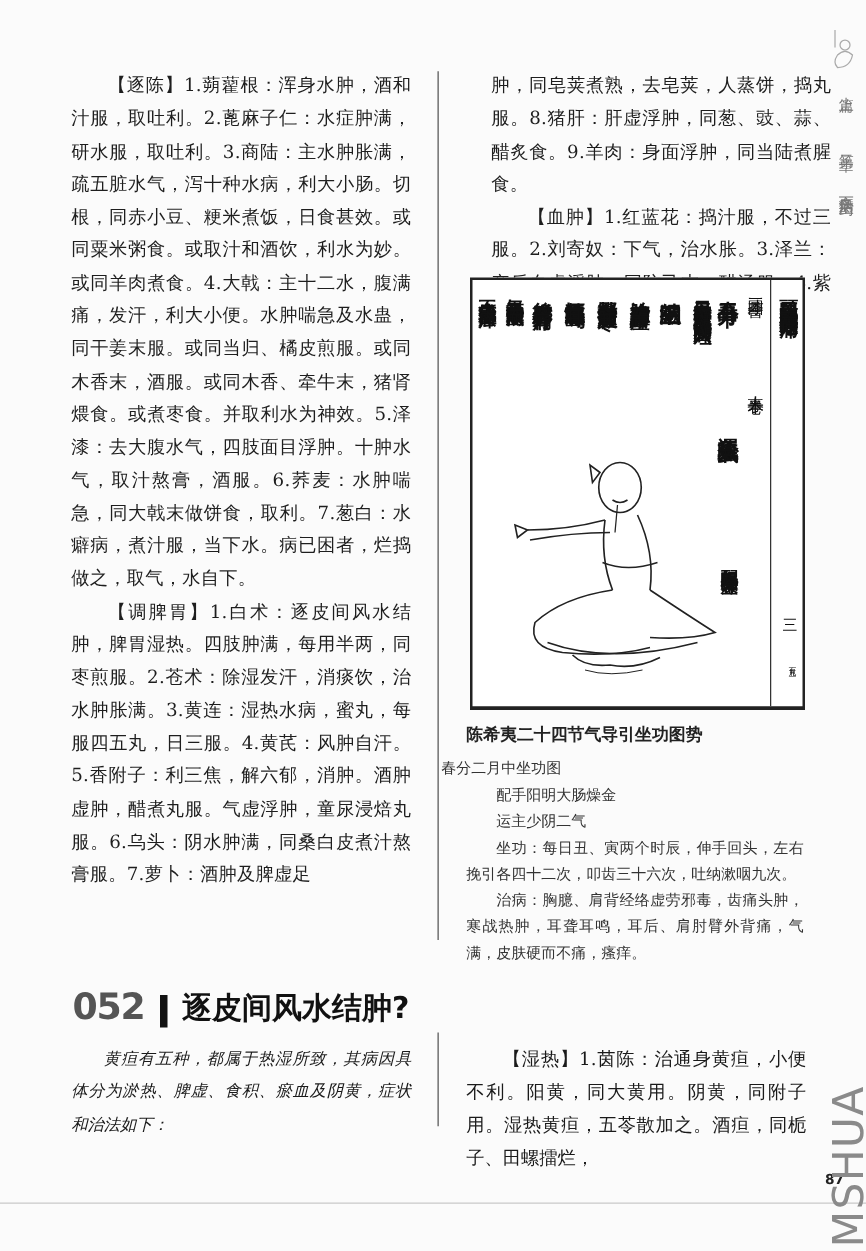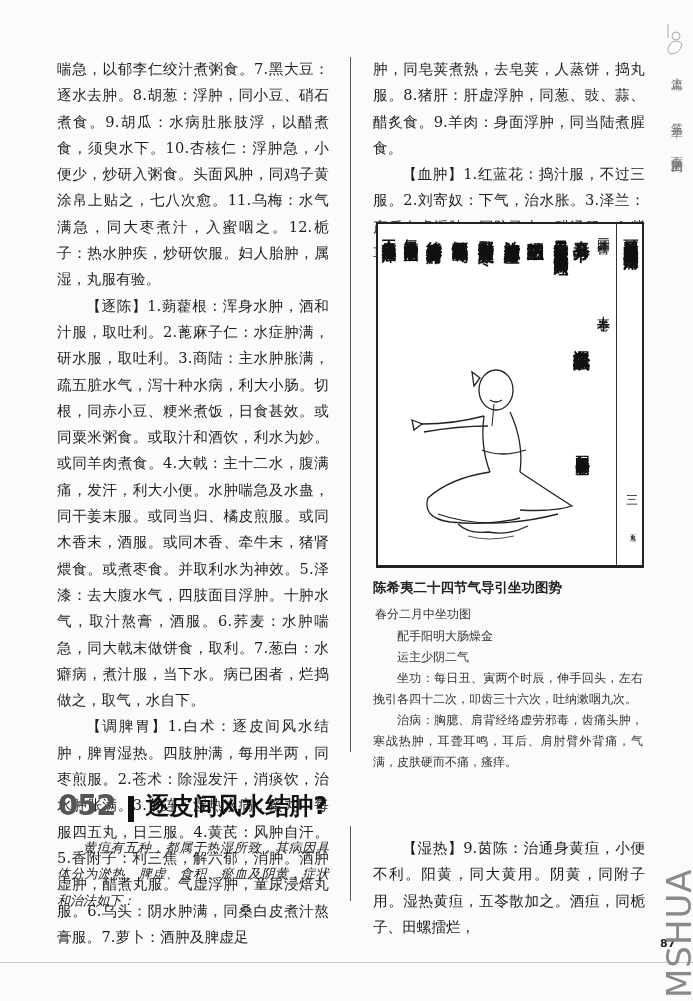--- a/index.html
+++ b/index.html
@@ -9,21 +9,21 @@
     font-family:"DejaVu Serif","Liberation Serif",serif;
   }
   .col-text {
     position:absolute; font-size:14.6px; line-height:26.3px;
     letter-spacing:0.2px; text-align:justify; color:#1e1e1e;
   }
   .col-text p { margin:0; }
   .indent { text-indent:2em; }
   .bk { font-weight:normal; }
   #left-col { left:57px; top:56px; width:272px; }
-  #right-col { left:373px; top:56px; width:272px; }
+  #right-col { left:393px; top:56px; width:272px; }
   .divider { position:absolute; width:1px; background:#555; }
   #div-top { left:350px; top:57px; height:695px; }
   #div-bot { left:350px; top:826px; height:75px; }
 
   
   #figure-frame {
     position:absolute; left:376px; top:222px; width:268px; height:346px;
     background:#fff; border:2px solid #222; border-bottom-width:3px; box-sizing:border-box;
   }
   .vcol {
@@ -31,21 +31,21 @@
     font-family:"DejaVu Serif",serif; font-size:20px; letter-spacing:1px;
     color:#111; line-height:1; font-weight:bold;
   }
   .vsmall { font-size:13px; font-weight:normal; }
   #fig-rule { position:absolute; top:0; bottom:0; left:238px; width:1px; background:#333; }
   #figure-svg { position:absolute; left:20px; top:140px; }
 
   #caption-title { position:absolute; left:373px; top:579px; font-size:13.5px; font-weight:bold;
     font-family:"DejaVu Sans",sans-serif; color:#222; }
   .cap { position:absolute; font-size:12px; line-height:21px; color:#333; font-family:"DejaVu Serif",serif; }
-  #cap-sub { left:375px; top:604px; }
+  #cap-sub { left:353px; top:604px; }
   #cap-block { left:373px; top:626px; width:270px; text-align:justify; }
   #cap-block p { margin:0; }
   .cap-ind { padding-left:2em; }
   .cap-ti { text-indent:2em; }
 
   
   #sec-head { position:absolute; left:58px; top:788px; display:flex; align-items:flex-end; }
   #sec-num { font-family:"DejaVu Sans",sans-serif; font-weight:bold; font-size:29px;
     color:#555; letter-spacing:-1px; }
   #sec-bar { width:6px; height:26px; background:#111; margin:0 12px 0 12px; }
@@ -71,21 +71,20 @@
   #foot-rule { position:absolute; left:0; top:962px; width:693px; height:1px; background:#c9c9c9; }
   #watermark { position:absolute; left:655px; top:880px; width:40px; height:120px; }
   #watermark span { display:block; transform:rotate(-90deg); transform-origin:left top;
     position:absolute; left:4px; top:118px; font-family:"DejaVu Sans",sans-serif; font-size:34px;
     color:#8a8a8a; letter-spacing:1px; white-space:nowrap; }
 </style>
 </head>
 <body>
 
 <div id="left-col" class="col-text">
-  <p>喘急，以郁李仁绞汁煮粥食。7.黑大豆：逐水去肿。8.胡葱：浮肿，同小豆、硝石煮食。9.胡瓜：水病肚胀肢浮，以醋煮食，须臾水下。10.杏核仁：浮肿急，小便少，炒研入粥食。头面风肿，同鸡子黄涂帛上贴之，七八次愈。11.乌梅：水气满急，同大枣煮汁，入蜜咽之。12.栀子：热水肿疾，炒研饮服。妇人胎肿，属湿，丸服有验。</p>
   <p class="indent"><span class="bk">【逐陈】</span><span>1.蒴藋根：浑身水肿，酒和汁服，取吐利。2.蓖麻子仁：水症肿满，研水服，取吐利。3.商陆：主水肿胀满，疏五脏水气，泻十种水病，利大小肠。切根，同赤小豆、粳米煮饭，日食甚效。或同粟米粥食。或取汁和酒饮，利水为妙。或同羊肉煮食。4.大戟：主十二水，腹满痛，发汗，利大小便。水肿喘急及水蛊，同干姜末服。或同当归、橘皮煎服。或同木香末，酒服。或同木香、牵牛末，猪肾煨食。或煮枣食。并取利水为神效。5.泽漆：去大腹水气，四肢面目浮肿。十肿水气，取汁熬膏，酒服。6.荞麦：水肿喘急，同大戟末做饼食，取利。7.葱白：水癖病，煮汁服，当下水。病已困者，烂捣做之，取气，水自下。</span></p>
   <p class="indent"><span class="bk">【调脾胃】</span><span>1.白术：逐皮间风水结肿，脾胃湿热。四肢肿满，每用半两，同枣煎服。2.苍术：除湿发汗，消痰饮，治水肿胀满。3.黄连：湿热水病，蜜丸，每服四五丸，日三服。4.黄芪：风肿自汗。5.香附子：利三焦，解六郁，消肿。酒肿虚肿，醋煮丸服。气虚浮肿，童尿浸焙丸服。6.乌头：阴水肿满，同桑白皮煮汁熬膏服。7.萝卜：酒肿及脾虚足</span></p>
 </div>
 
 <div id="div-top" class="divider"></div>
 <div id="div-bot" class="divider"></div>
 
 <div id="right-col" class="col-text">
   <p>肿，同皂荚煮熟，去皂荚，人蒸饼，捣丸服。8.猪肝：肝虚浮肿，同葱、豉、蒜、醋炙食。9.羊肉：身面浮肿，同当陆煮腥食。</p>
   <p class="indent"><span class="bk">【血肿】</span><span>1.红蓝花：捣汁服，不过三服。2.刘寄奴：下气，治水胀。3.泽兰：产后血虚浮肿，同防己末，醋汤服。4.紫草：胀满，通水道。</span></p>
@@ -147,21 +146,21 @@
   <span id="sec-num">052</span>
   <span id="sec-bar"></span>
   <span id="sec-title">逐皮间风水结肿?</span>
 </div>
 
 <div id="intro">
   <p class="indent">黄疸有五种，都属于热湿所致，其病因具体分为淤热、脾虚、食积、瘀血及阴黄，症状和治法如下：</p>
 </div>
 
 <div id="right-bottom">
-  <p class="indent"><span class="bk">【湿热】</span><span>9.茵陈：治通身黄疸，小便不利。阳黄，同大黄用。阴黄，同附子用。湿热黄疸，五苓散加之。酒疸，同栀子、田螺擂烂，</span></p>
+  <p class="indent"><span class="bk">【湿热】</span><span>1.茵陈：治通身黄疸，小便不利。阳黄，同大黄用。阴黄，同附子用。湿热黄疸，五苓散加之。酒疸，同栀子、田螺擂烂，</span></p>
 </div>
 
 <svg id="side-emblem" viewBox="0 0 22 36">
   <g fill="none" stroke="#aaa" stroke-width="1">
     <path d="M4 2 l0 14"></path>
     <circle cx="12" cy="14" r="4"></circle>
     <path d="M6 22 q6 -6 12 0 q-2 10 -12 10 q-4 -4 0 -10z"></path>
   </g>
 </svg>
 <div id="tab-part" class="side-tab">上篇</div>

